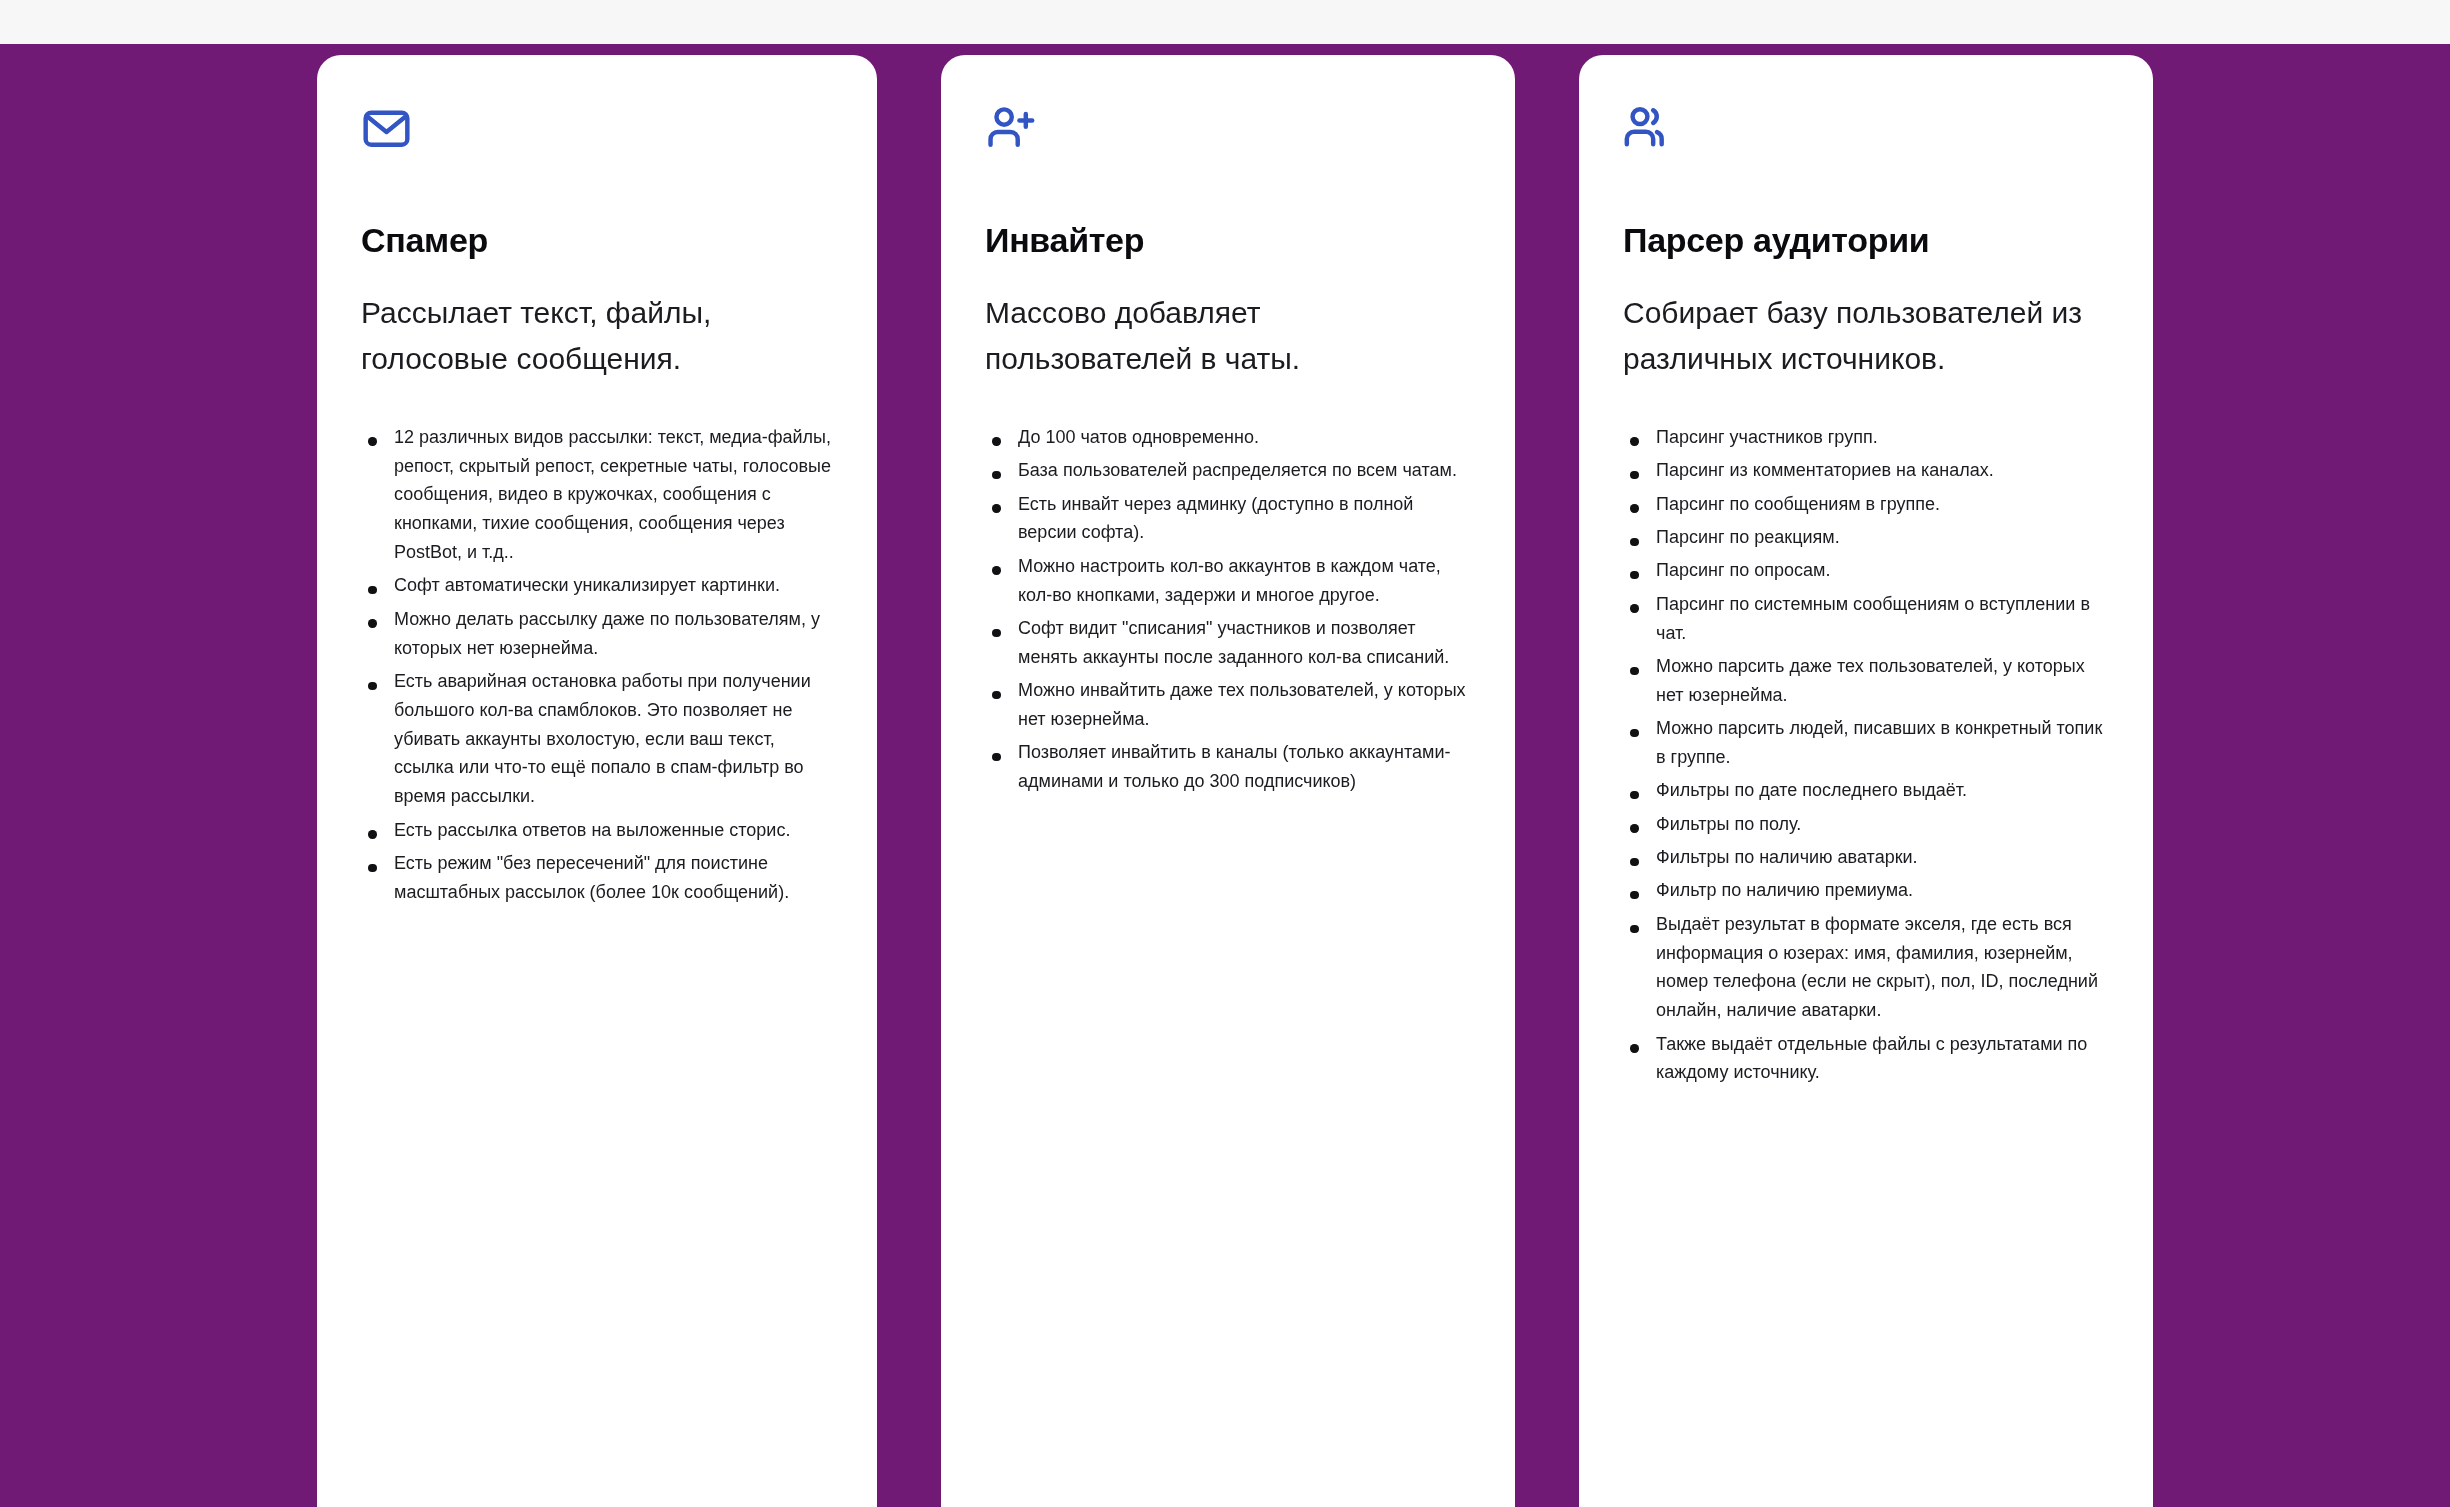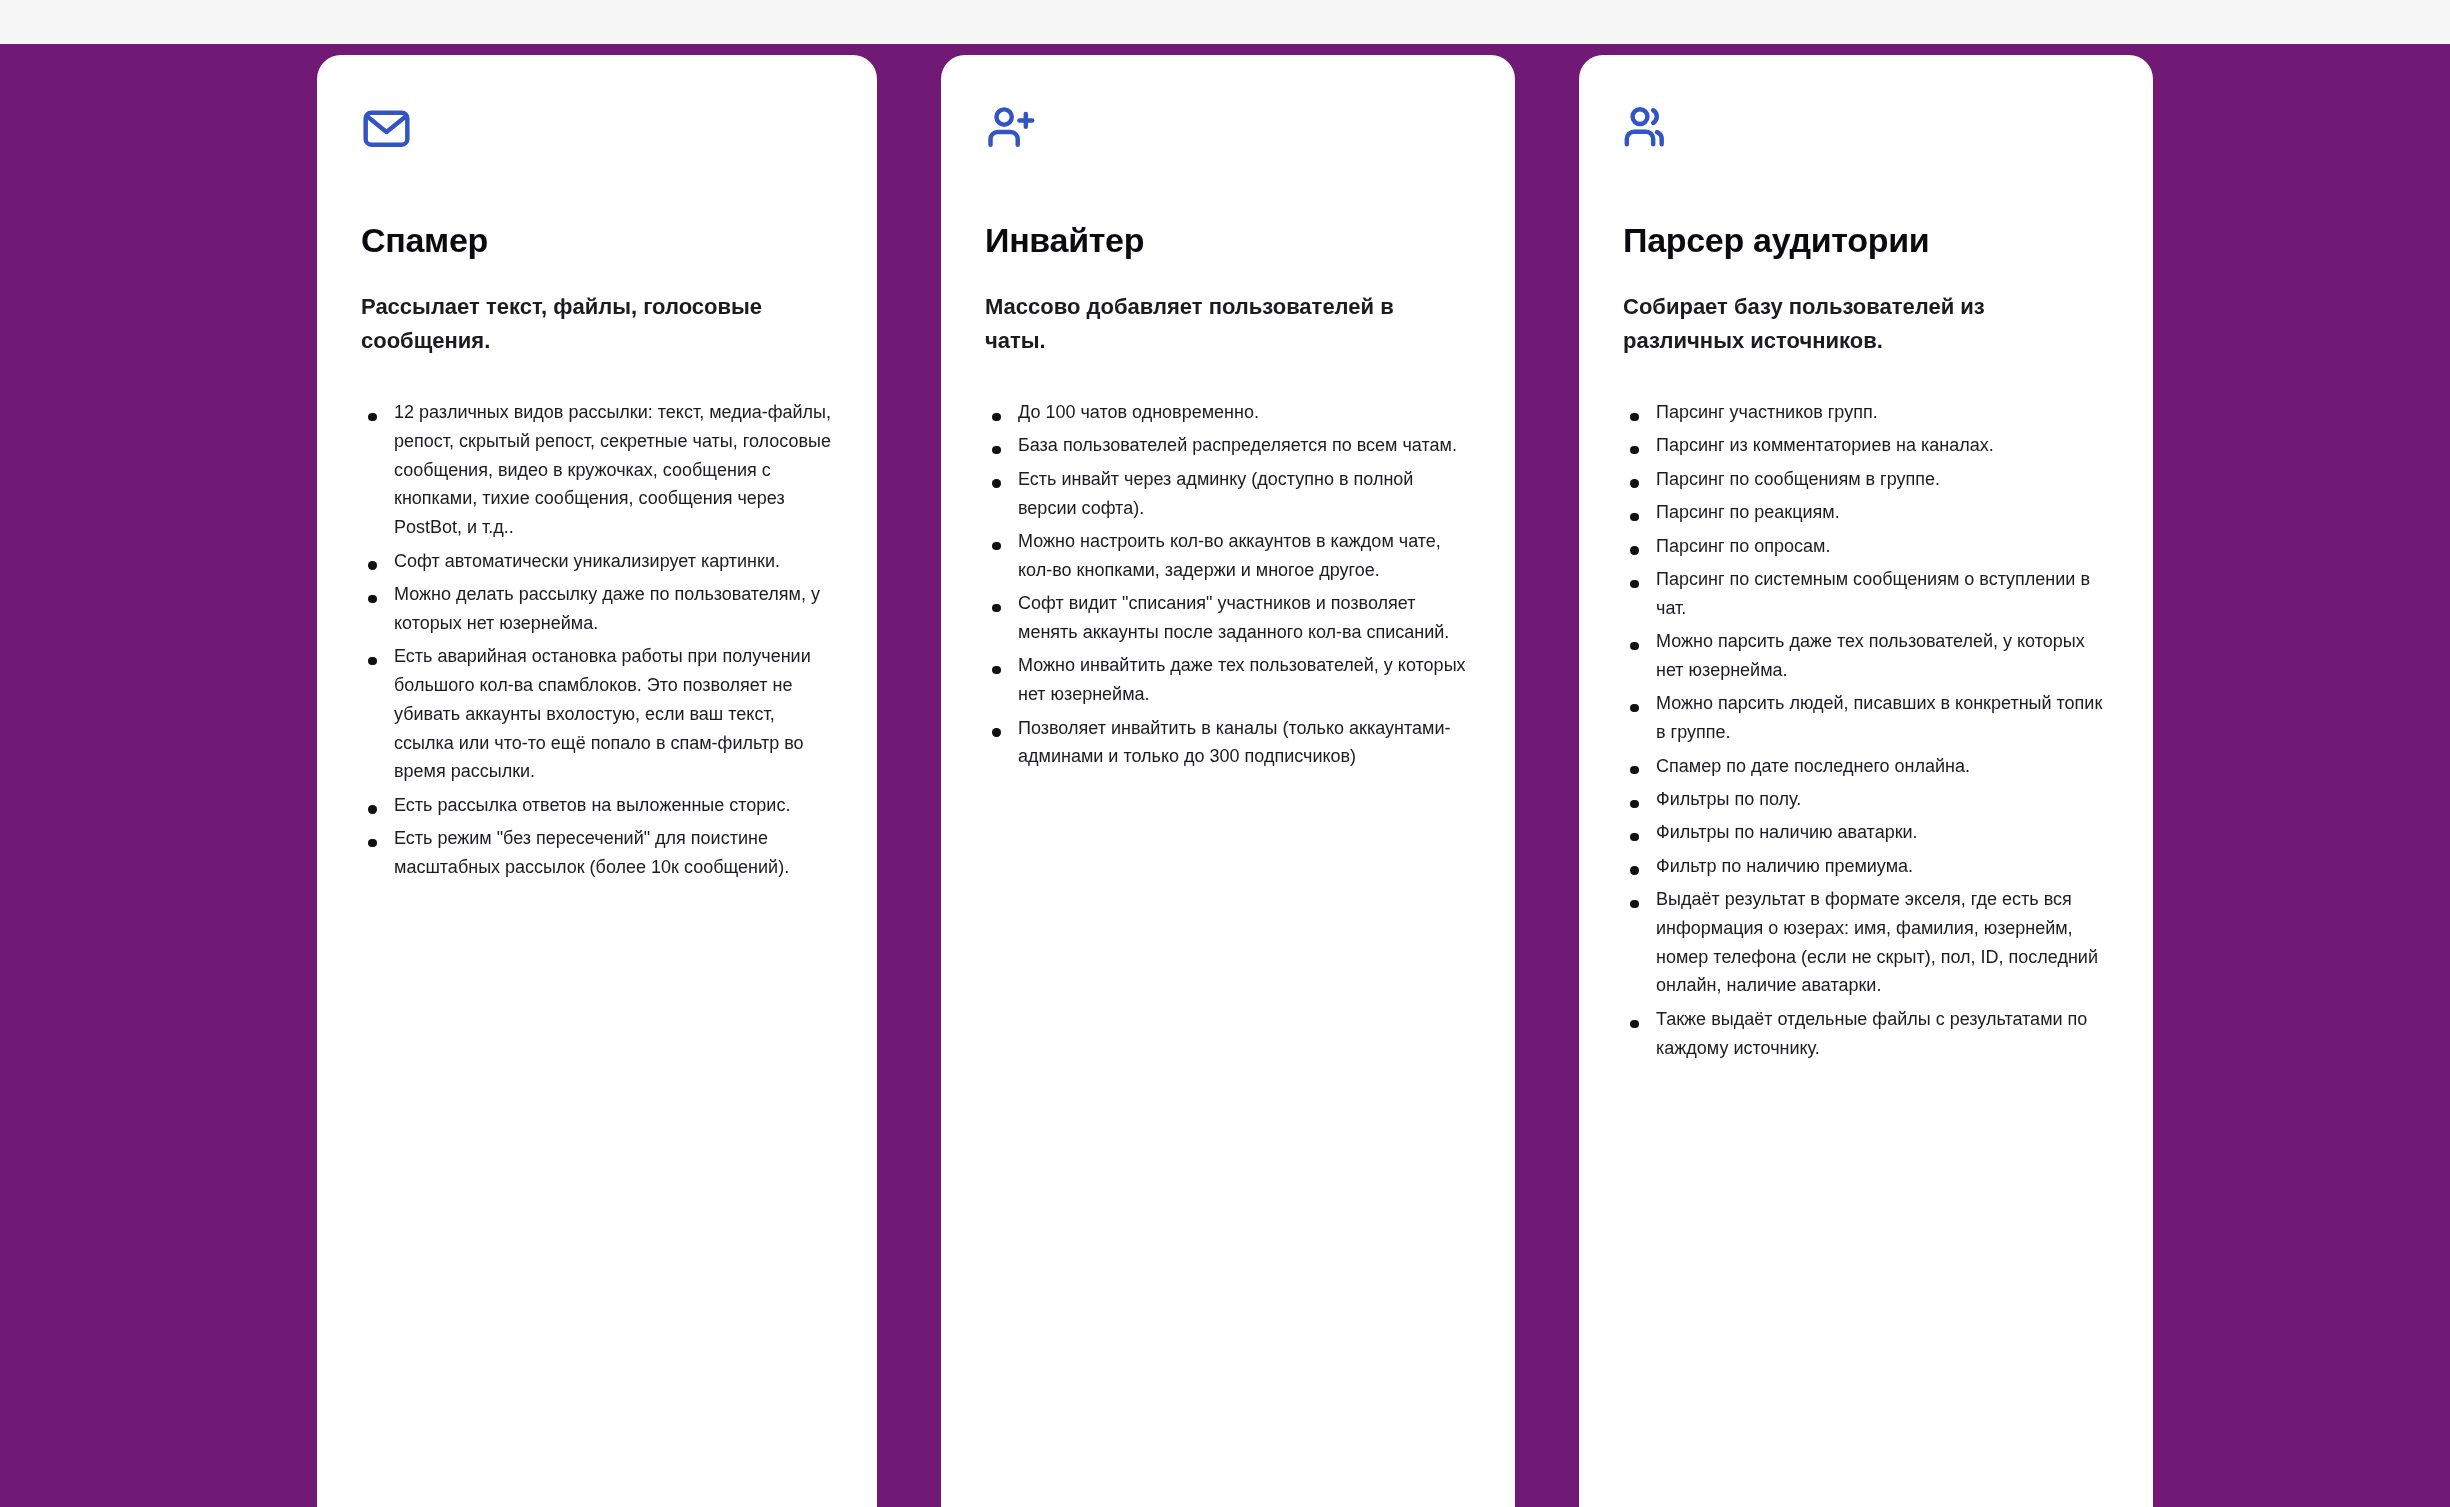--- a/index.html
+++ b/index.html
@@ -49,22 +49,22 @@
 
   .card-title {
     font-size: 34px;
     font-weight: 700;
     color: #0b0b0f;
     letter-spacing: -0.3px;
     margin-bottom: 29px;
     line-height: 1.2;
   }
   .card-subtitle {
-    font-size: 22px;
-    font-weight: 700;
+    font-size: 30px;
+    font-weight: 400;
     color: #1b1b20;
     line-height: 1.55;
     margin-bottom: 40px;
     max-width: 96%;
   }
   .card-list {
     list-style: none;
   }
   .card-list li {
     position: relative;
@@ -145,21 +145,21 @@
       <p class="card-subtitle">Собирает базу пользователей из различных источников.</p>
       <ul class="card-list">
           <li>Парсинг участников групп.</li>
           <li>Парсинг из комментаториев на каналах.</li>
           <li>Парсинг по сообщениям в группе.</li>
           <li>Парсинг по реакциям.</li>
           <li>Парсинг по опросам.</li>
           <li>Парсинг по системным сообщениям о вступлении в чат.</li>
           <li>Можно парсить даже тех пользователей, у которых нет юзернейма.</li>
           <li>Можно парсить людей, писавших в конкретный топик в группе.</li>
-          <li>Спамер по дате последнего онлайна.</li>
+          <li>Фильтры по дате последнего выдаёт.</li>
           <li>Фильтры по полу.</li>
           <li>Фильтры по наличию аватарки.</li>
           <li>Фильтр по наличию премиума.</li>
           <li>Выдаёт результат в формате экселя, где есть вся информация о юзерах: имя, фамилия, юзернейм, номер телефона (если не скрыт), пол, ID, последний онлайн, наличие аватарки.</li>
           <li>Также выдаёт отдельные файлы с результатами по каждому источнику.</li>
         </ul>
     </div>
 
   </div>
 </div>

